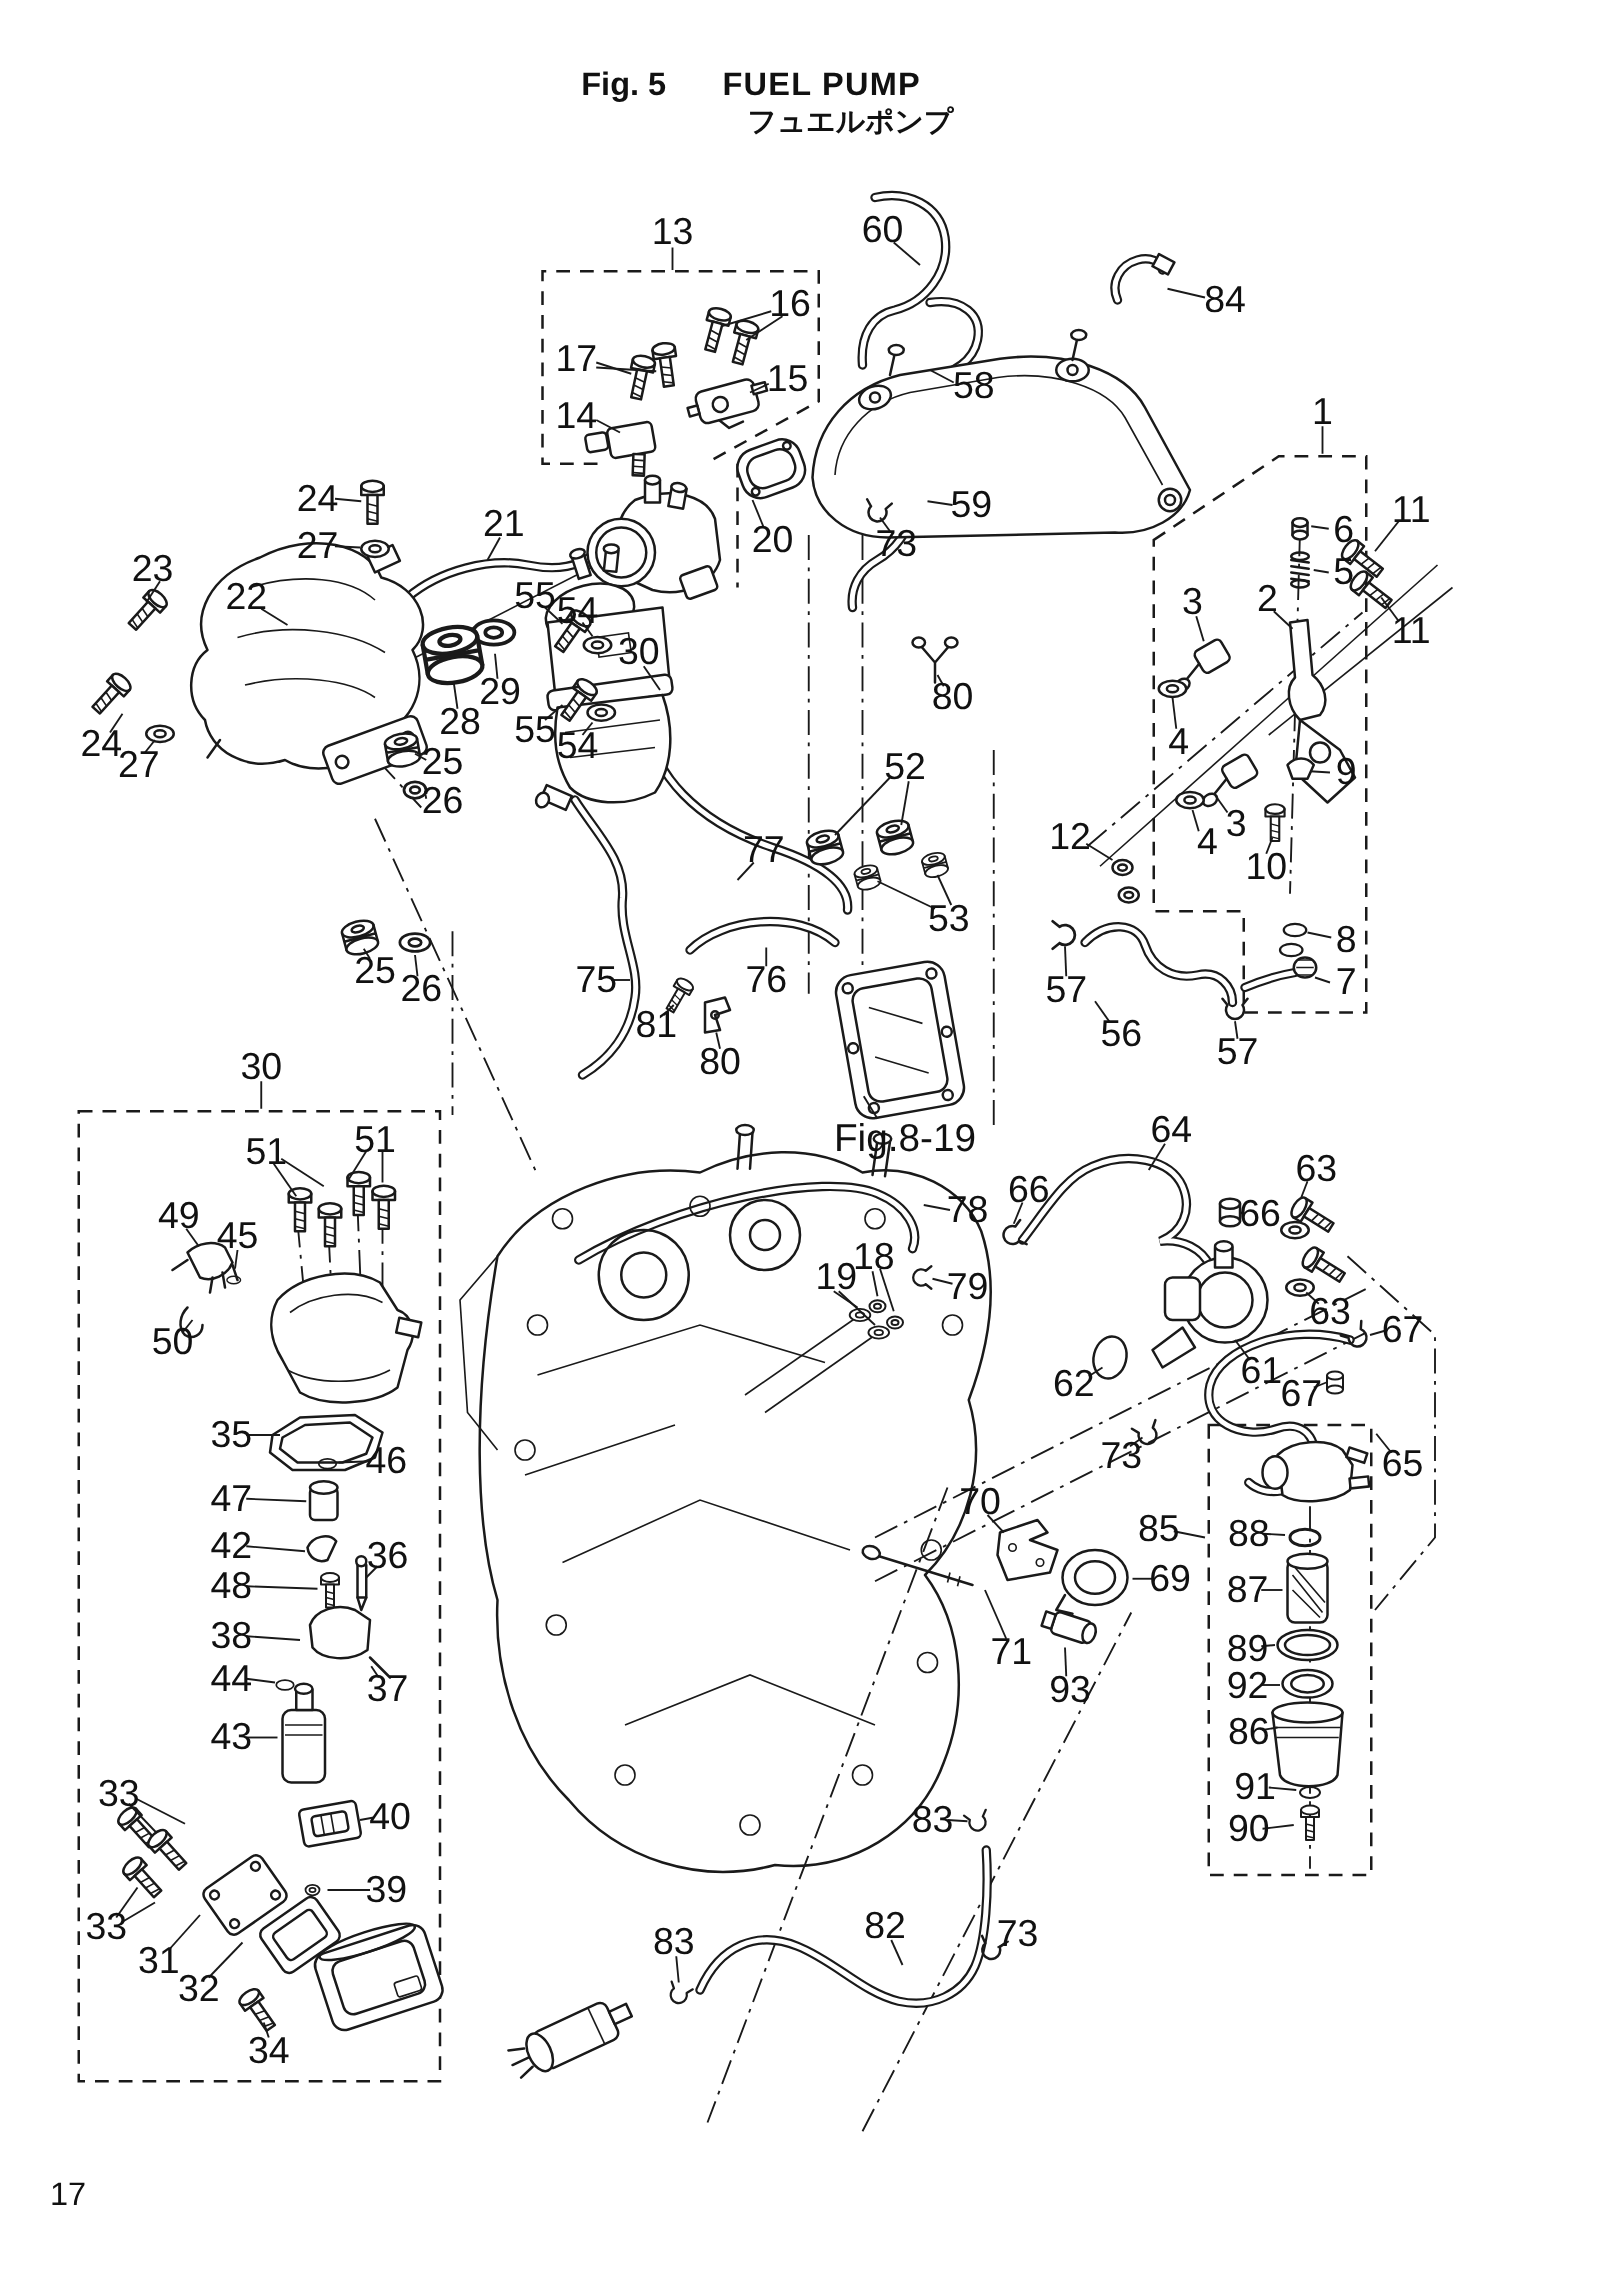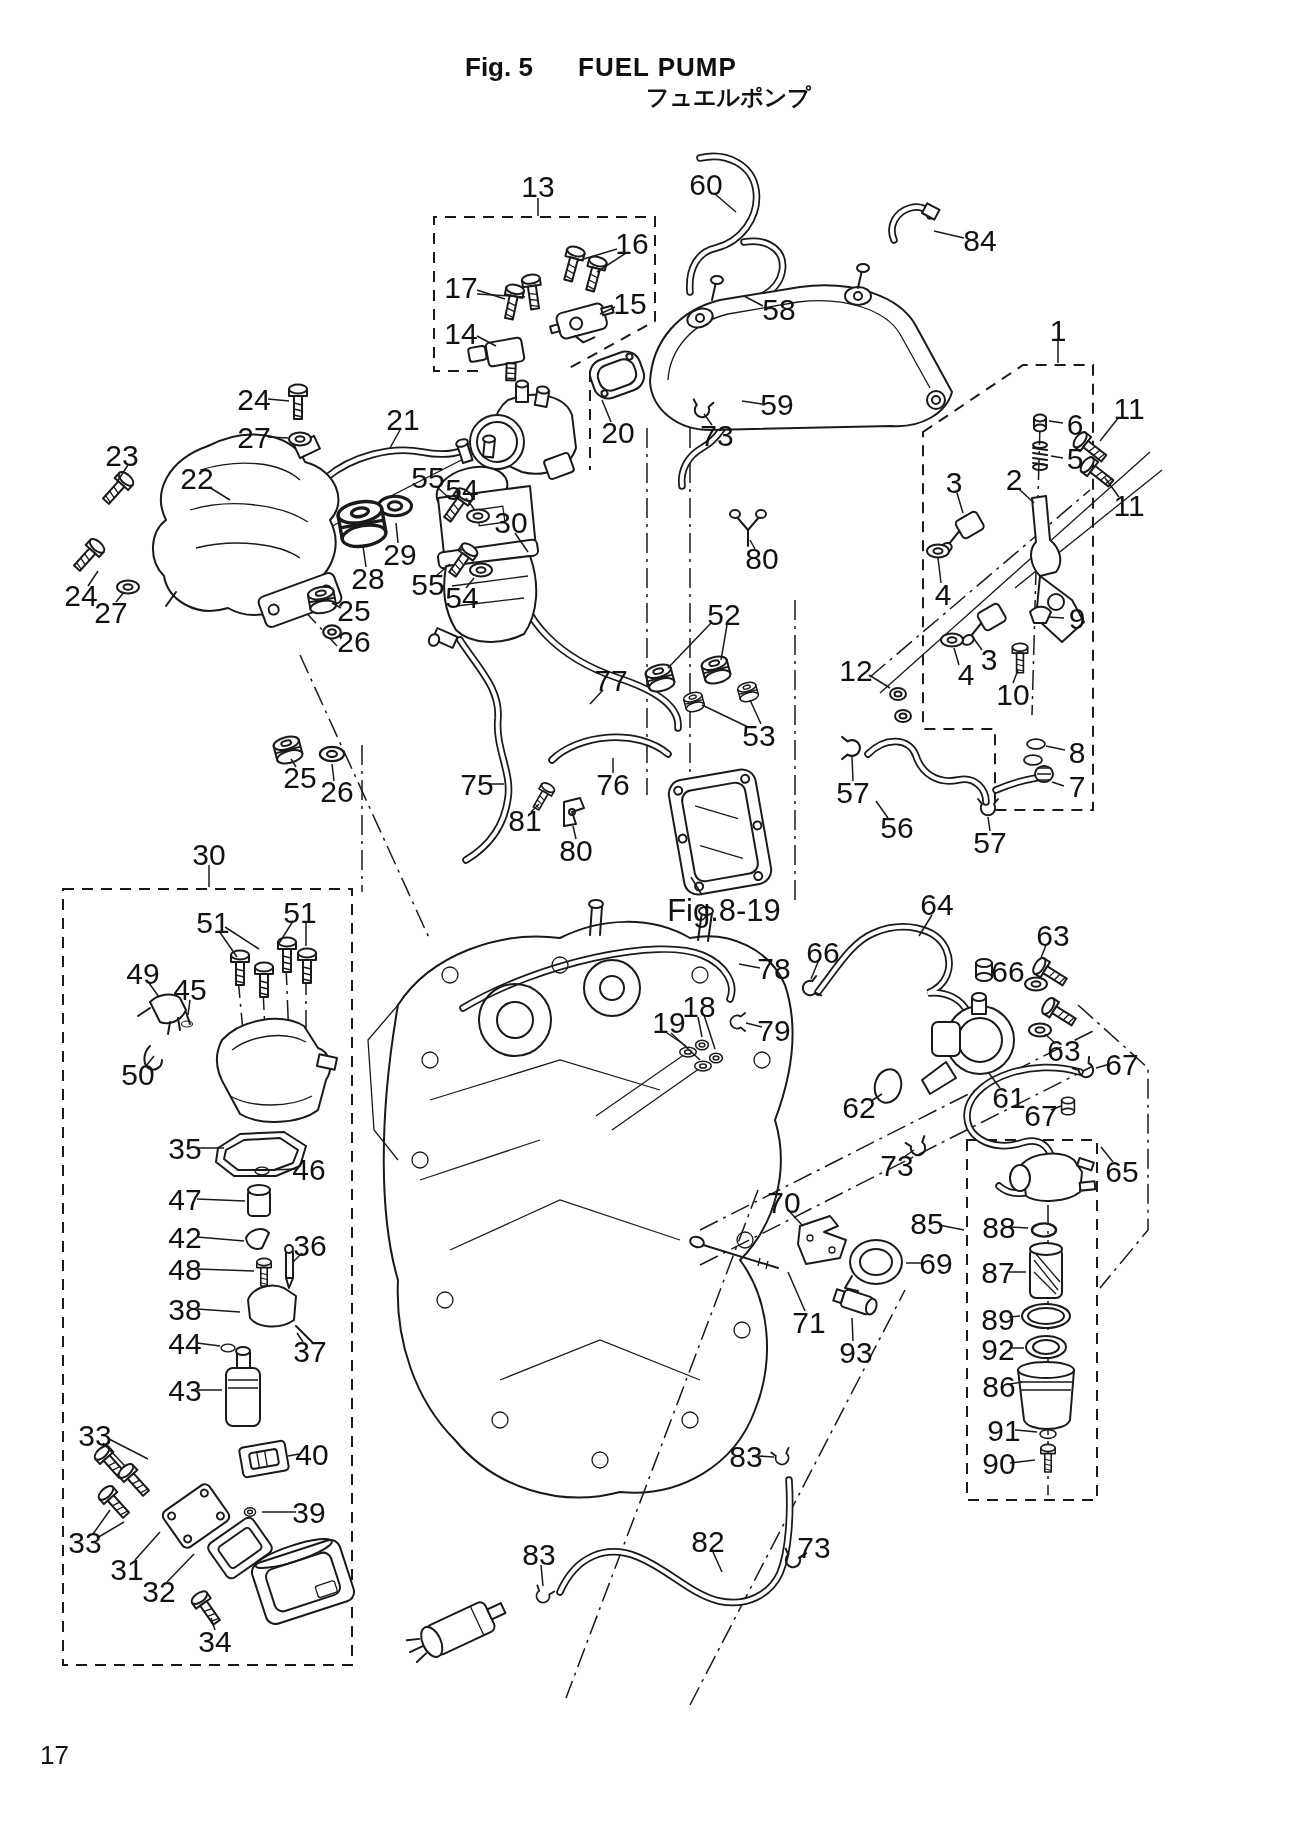--- a/index.html
+++ b/index.html
@@ -1,21 +1,21 @@
 <!DOCTYPE html>
 <html><head>
 <meta charset="utf-8">
 <style>
   html,body{margin:0;padding:0;background:#fff;}
   #page{position:relative;width:1290px;height:1822px;background:#fff;overflow:hidden;
         font-family:"Liberation Sans",sans-serif;color:#111;}
   .hdr{position:absolute;font-weight:bold;white-space:nowrap;}
   #hdr-fig{left:437px;top:52px;font-size:26px;margin-left:28px;}
   #hdr-title{left:578px;top:52px;font-size:26px;letter-spacing:1px;}
-  #hdr-title-ja{left:598px;top:82px;font-size:23px;margin-left:48px;}
+  #hdr-title-ja{left:598px;top:82px;font-size:23px;}
   #page-num{position:absolute;left:40px;top:1740px;font-size:26px;}
   svg{position:absolute;left:0;top:0;}
   .part{stroke:#1a1a1a;fill:none;stroke-width:2;stroke-linecap:round;stroke-linejoin:round;}
   .partw{stroke:#1a1a1a;fill:#fff;stroke-width:2;stroke-linecap:round;stroke-linejoin:round;}
   .thin{stroke:#1a1a1a;fill:none;stroke-width:1.3;}
   .hoseO{stroke:#1a1a1a;stroke-width:7.5;fill:none;stroke-linecap:round;}
   .hoseI{stroke:#fff;stroke-width:4;fill:none;stroke-linecap:round;}
   .dashed{stroke:#1a1a1a;stroke-width:2;stroke-dasharray:11 8;fill:none;}
   .dashdot{stroke:#1a1a1a;stroke-width:1.5;stroke-dasharray:20 6 3 6;fill:none;}
   .leader{stroke:#1a1a1a;stroke-width:1.5;}

